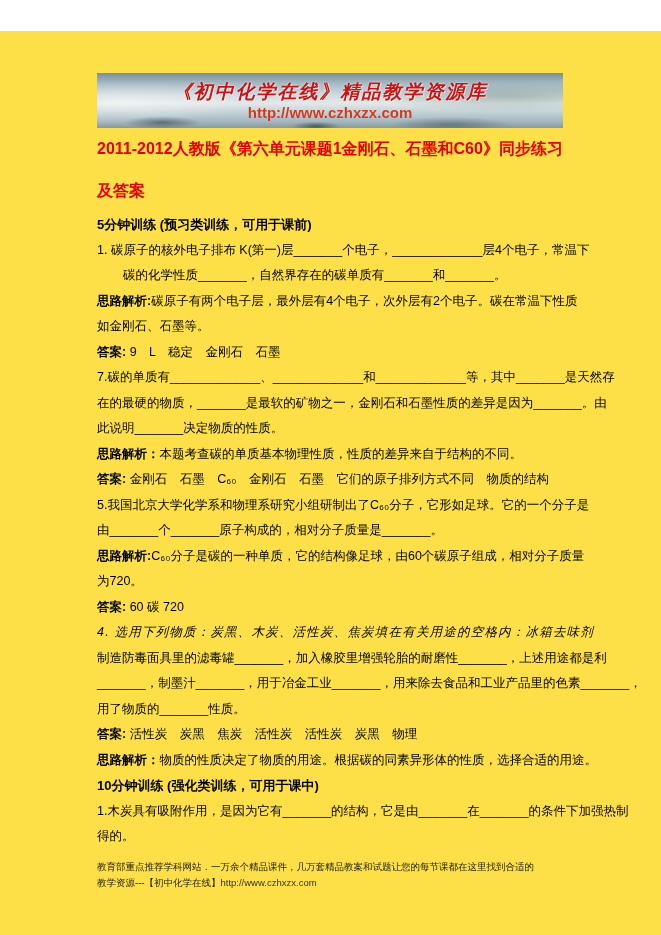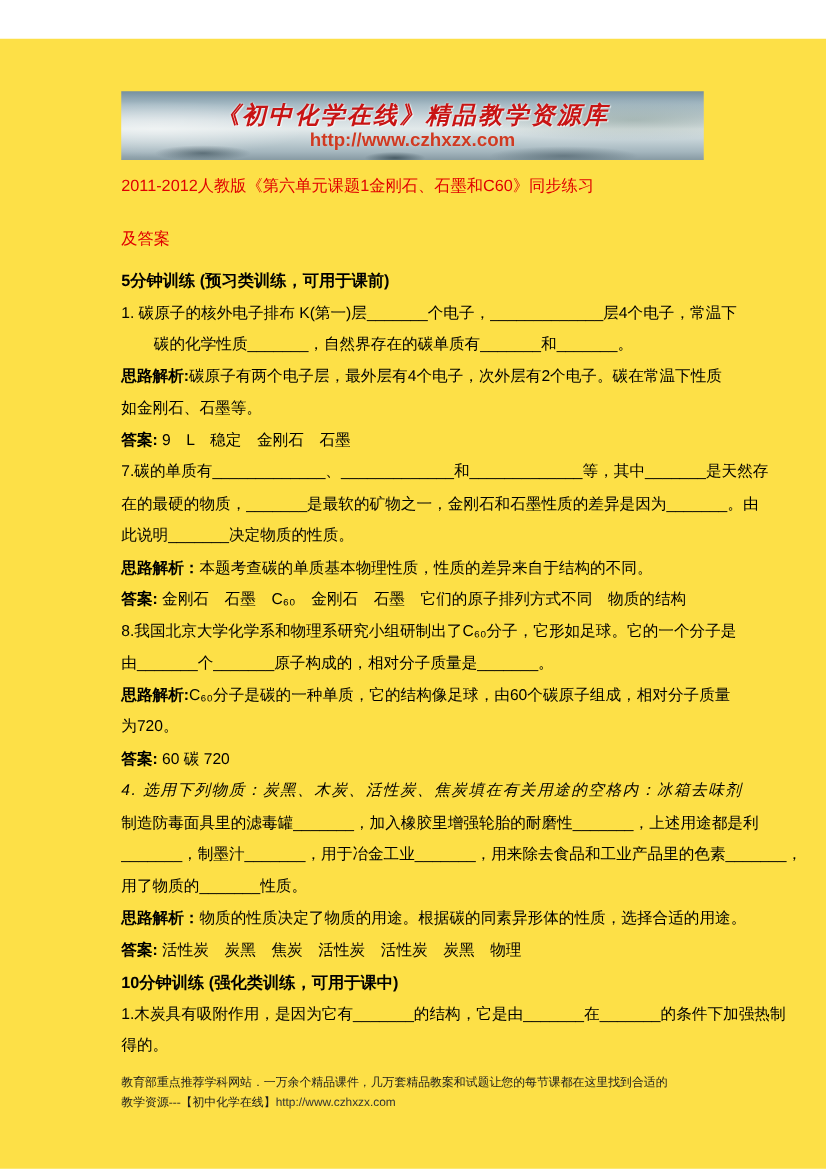--- a/index.html
+++ b/index.html
@@ -23,21 +23,21 @@
     font-size:19px; letter-spacing:2px; color:var(--banner-red,#c81414);
     text-shadow:0 0 2px rgba(255,255,255,.9), 1px 1px 0 rgba(255,255,255,.5);
   }
   .banner-url {
     position:absolute; top:31px; left:0; right:0; text-align:center;
     font-weight:bold; font-size:15px; color:var(--banner-url-red,#cf3a22);
     text-shadow:0 0 1px rgba(255,255,255,.4);
   }
 
   
-  .doc-title { width:466px; margin:0; font-size:13px; font-weight:normal; line-height:42px; color:var(--title-red,#e00000); }
+  .doc-title { width:466px; margin:0; font-size:16px; font-weight:bold; line-height:42px; color:var(--title-red,#e00000); }
   .doc-title .t-line { white-space:nowrap; }
 
   
   .line { font-size:12.5px; line-height:25.5px; white-space:nowrap; }
   .indent { padding-left:26px; }
   .sec-header { font-weight:bold; font-size:13px; }
   .just { letter-spacing:1.2px;font-style:italic; }
   b.lbl { font-weight:bold; }
 
   
@@ -78,41 +78,41 @@
     <div class="line">7.碳的单质有_____________、_____________和_____________等，其中_______是天然存</div>
     <div class="line">在的最硬的物质，_______是最软的矿物之一，金刚石和石墨性质的差异是因为_______。由</div>
     <div class="line">此说明_______决定物质的性质。</div>
   </div>
 
   <div class="line"><b class="lbl">思路解析：</b><span>本题考查碳的单质基本物理性质，性质的差异来自于结构的不同。</span></div>
 
   <div class="line"><b class="lbl">答案:</b><span> 金刚石　石墨　C₆₀　金刚石　石墨　它们的原子排列方式不同　物质的结构</span></div>
 
   <div>
-    <div class="line">8.我国北京大学化学系和物理系研究小组研制出了C₆₀分子，它形如足球。它的一个分子是</div>
+    <div class="line">5.我国北京大学化学系和物理系研究小组研制出了C₆₀分子，它形如足球。它的一个分子是</div>
     <div class="line">由_______个_______原子构成的，相对分子质量是_______。</div>
   </div>
 
   <div>
     <div class="line"><b class="lbl">思路解析:</b><span>C₆₀分子是碳的一种单质，它的结构像足球，由60个碳原子组成，相对分子质量</span></div>
     <div class="line">为720。</div>
   </div>
 
   <div class="line"><b class="lbl">答案:</b><span> 60 碳 720</span></div>
 
   <div>
     <div class="line just">4.  选用下列物质：炭黑、木炭、活性炭、焦炭填在有关用途的空格内：冰箱去味剂</div>
     <div class="line">制造防毒面具里的滤毒罐_______，加入橡胶里增强轮胎的耐磨性_______，上述用途都是利</div>
     <div class="line">_______，制墨汁_______，用于冶金工业_______，用来除去食品和工业产品里的色素_______，</div>
     <div class="line">用了物质的_______性质。</div>
   </div>
 
+  <div class="line"><b class="lbl">答案:</b><span> 活性炭　炭黑　焦炭　活性炭　活性炭　炭黑　物理</span></div>
+
   <div class="line"><b class="lbl">思路解析：</b><span>物质的性质决定了物质的用途。根据碳的同素异形体的性质，选择合适的用途。</span></div>
-
-  <div class="line"><b class="lbl">答案:</b><span> 活性炭　炭黑　焦炭　活性炭　活性炭　炭黑　物理</span></div>
 
   <div class="line sec-header">10分钟训练 (强化类训练，可用于课中)</div>
 
   <div>
     <div class="line">1.木炭具有吸附作用，是因为它有_______的结构，它是由_______在_______的条件下加强热制</div>
     <div class="line">得的。</div>
   </div>
 
   <div class="footer">
     <div class="f-line">教育部重点推荐学科网站．一万余个精品课件，几万套精品教案和试题让您的每节课都在这里找到合适的</div>

